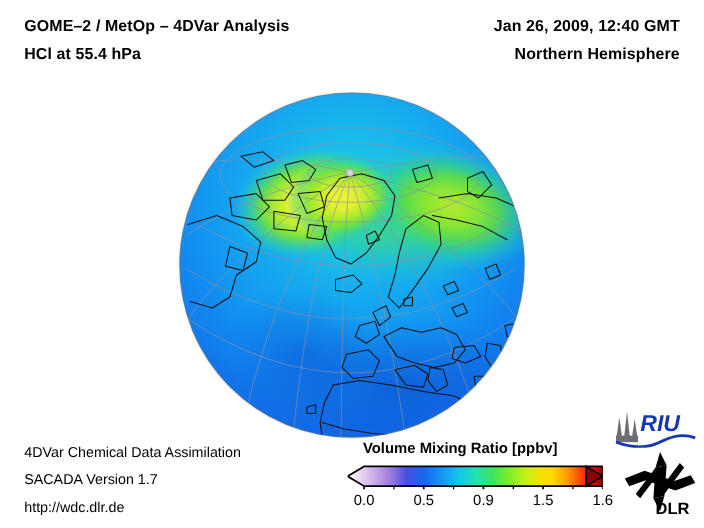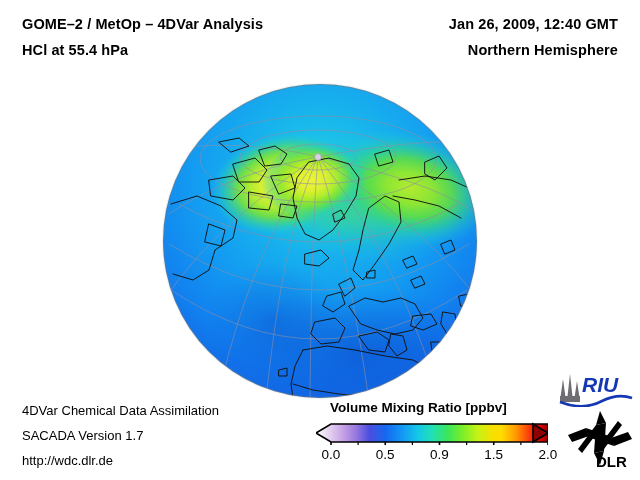--- a/index.html
+++ b/index.html
@@ -241,21 +241,21 @@
         <line x1="204.875" x2="204.875" y1="21" y2="24" stroke="#000" stroke-width="1.2"></line>
       </g>
     </svg>
 </div>
 
 <div id="cb-labels">
     <div class="cb-lab" style="left: 15px;">0.0</div>
     <div class="cb-lab" style="left: 69.25px;">0.5</div>
     <div class="cb-lab" style="left: 123.5px;">0.9</div>
     <div class="cb-lab" style="left: 177.75px;">1.5</div>
-    <div class="cb-lab" style="left: 232px;">2.0</div>
+    <div class="cb-lab" style="left: 232px;">1.6</div>
   </div>
 
 <div id="riu">
   <svg width="76" height="36" viewBox="0 0 76 36">
     <g fill="#6e6e72">
       <polygon points="2,30 5,8 8,30"></polygon>
       <polygon points="9,30 12,3 15,30"></polygon>
       <polygon points="16,30 19,10 22,30"></polygon>
       <rect x="2" y="25" width="20" height="6"></rect>
     </g>

